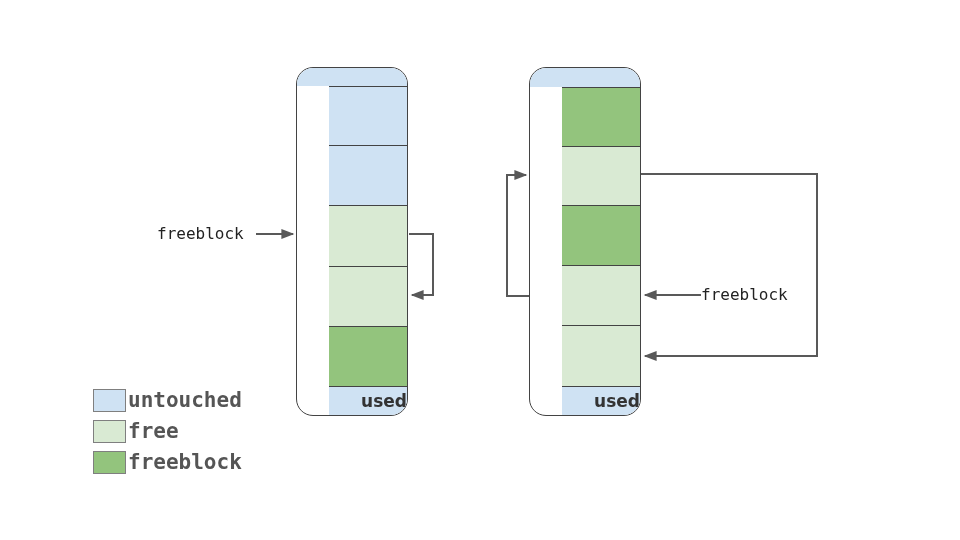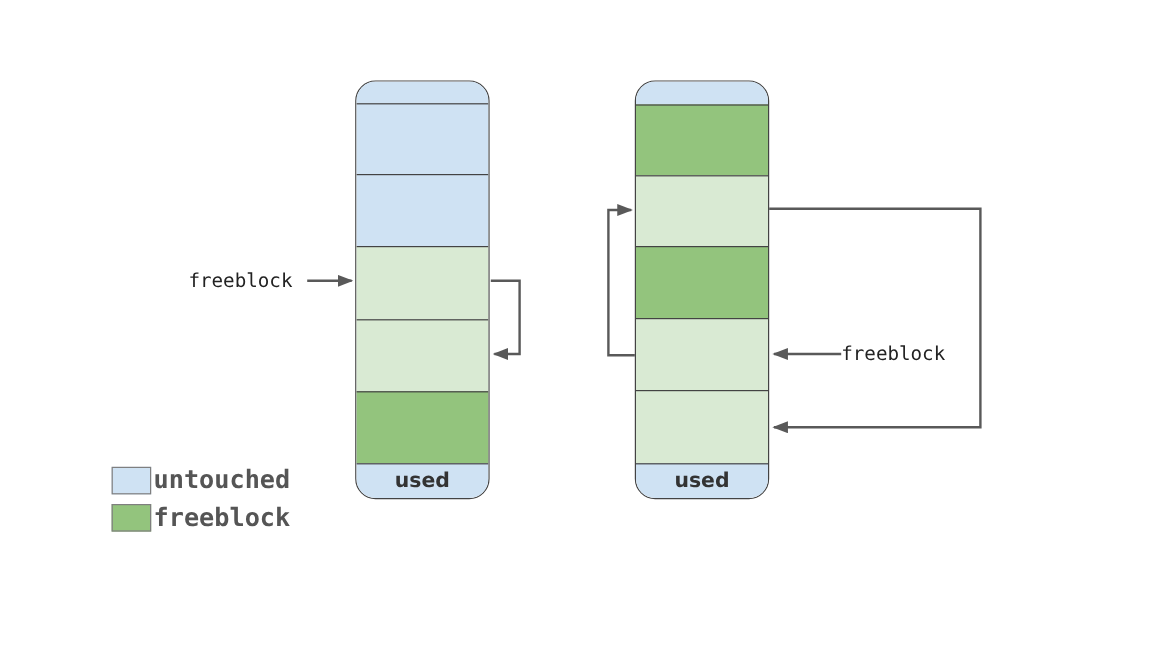--- a/index.html
+++ b/index.html
@@ -33,20 +33,21 @@
     border-radius: 17px;
     overflow: hidden;
     background: #ffffff;
   }
   .memblock {
     width: 100%;
     box-sizing: border-box;
   }
   .memblock + .memblock {
     border-top: 1.5px solid var(--block-border, #434343);
+    margin-left: 32px;
   }
   .memblock.used {
     display: flex;
     align-items: center;
     justify-content: center;
     font-family: "DejaVu Sans", sans-serif;
     font-weight: bold;
     font-size: 17px;
     color: var(--used-text, #333333);
   }
@@ -128,18 +129,22 @@
   <div class="freeblock-label" style="left:157px; top:224px;">freeblock</div>
 
   <div class="freeblock-label" style="left:701px; top:285px;">freeblock</div>
 
   <div class="legend" id="legend" style="left:93px; top:389px;font-weight:bold;">
       <div class="legend-row">
         <div class="legend-swatch" style="background: rgb(207, 226, 243);"></div>
         <div class="legend-label">untouched</div>
       </div>
       <div class="legend-row">
+        <div class="legend-swatch" style="background: rgb(217, 234, 211);"></div>
+        <div class="legend-label">free</div>
+      </div>
+      <div class="legend-row">
         <div class="legend-swatch" style="background: rgb(147, 196, 125);"></div>
         <div class="legend-label">freeblock</div>
       </div>
     </div>
 
 </div>
 
 </body></html>

